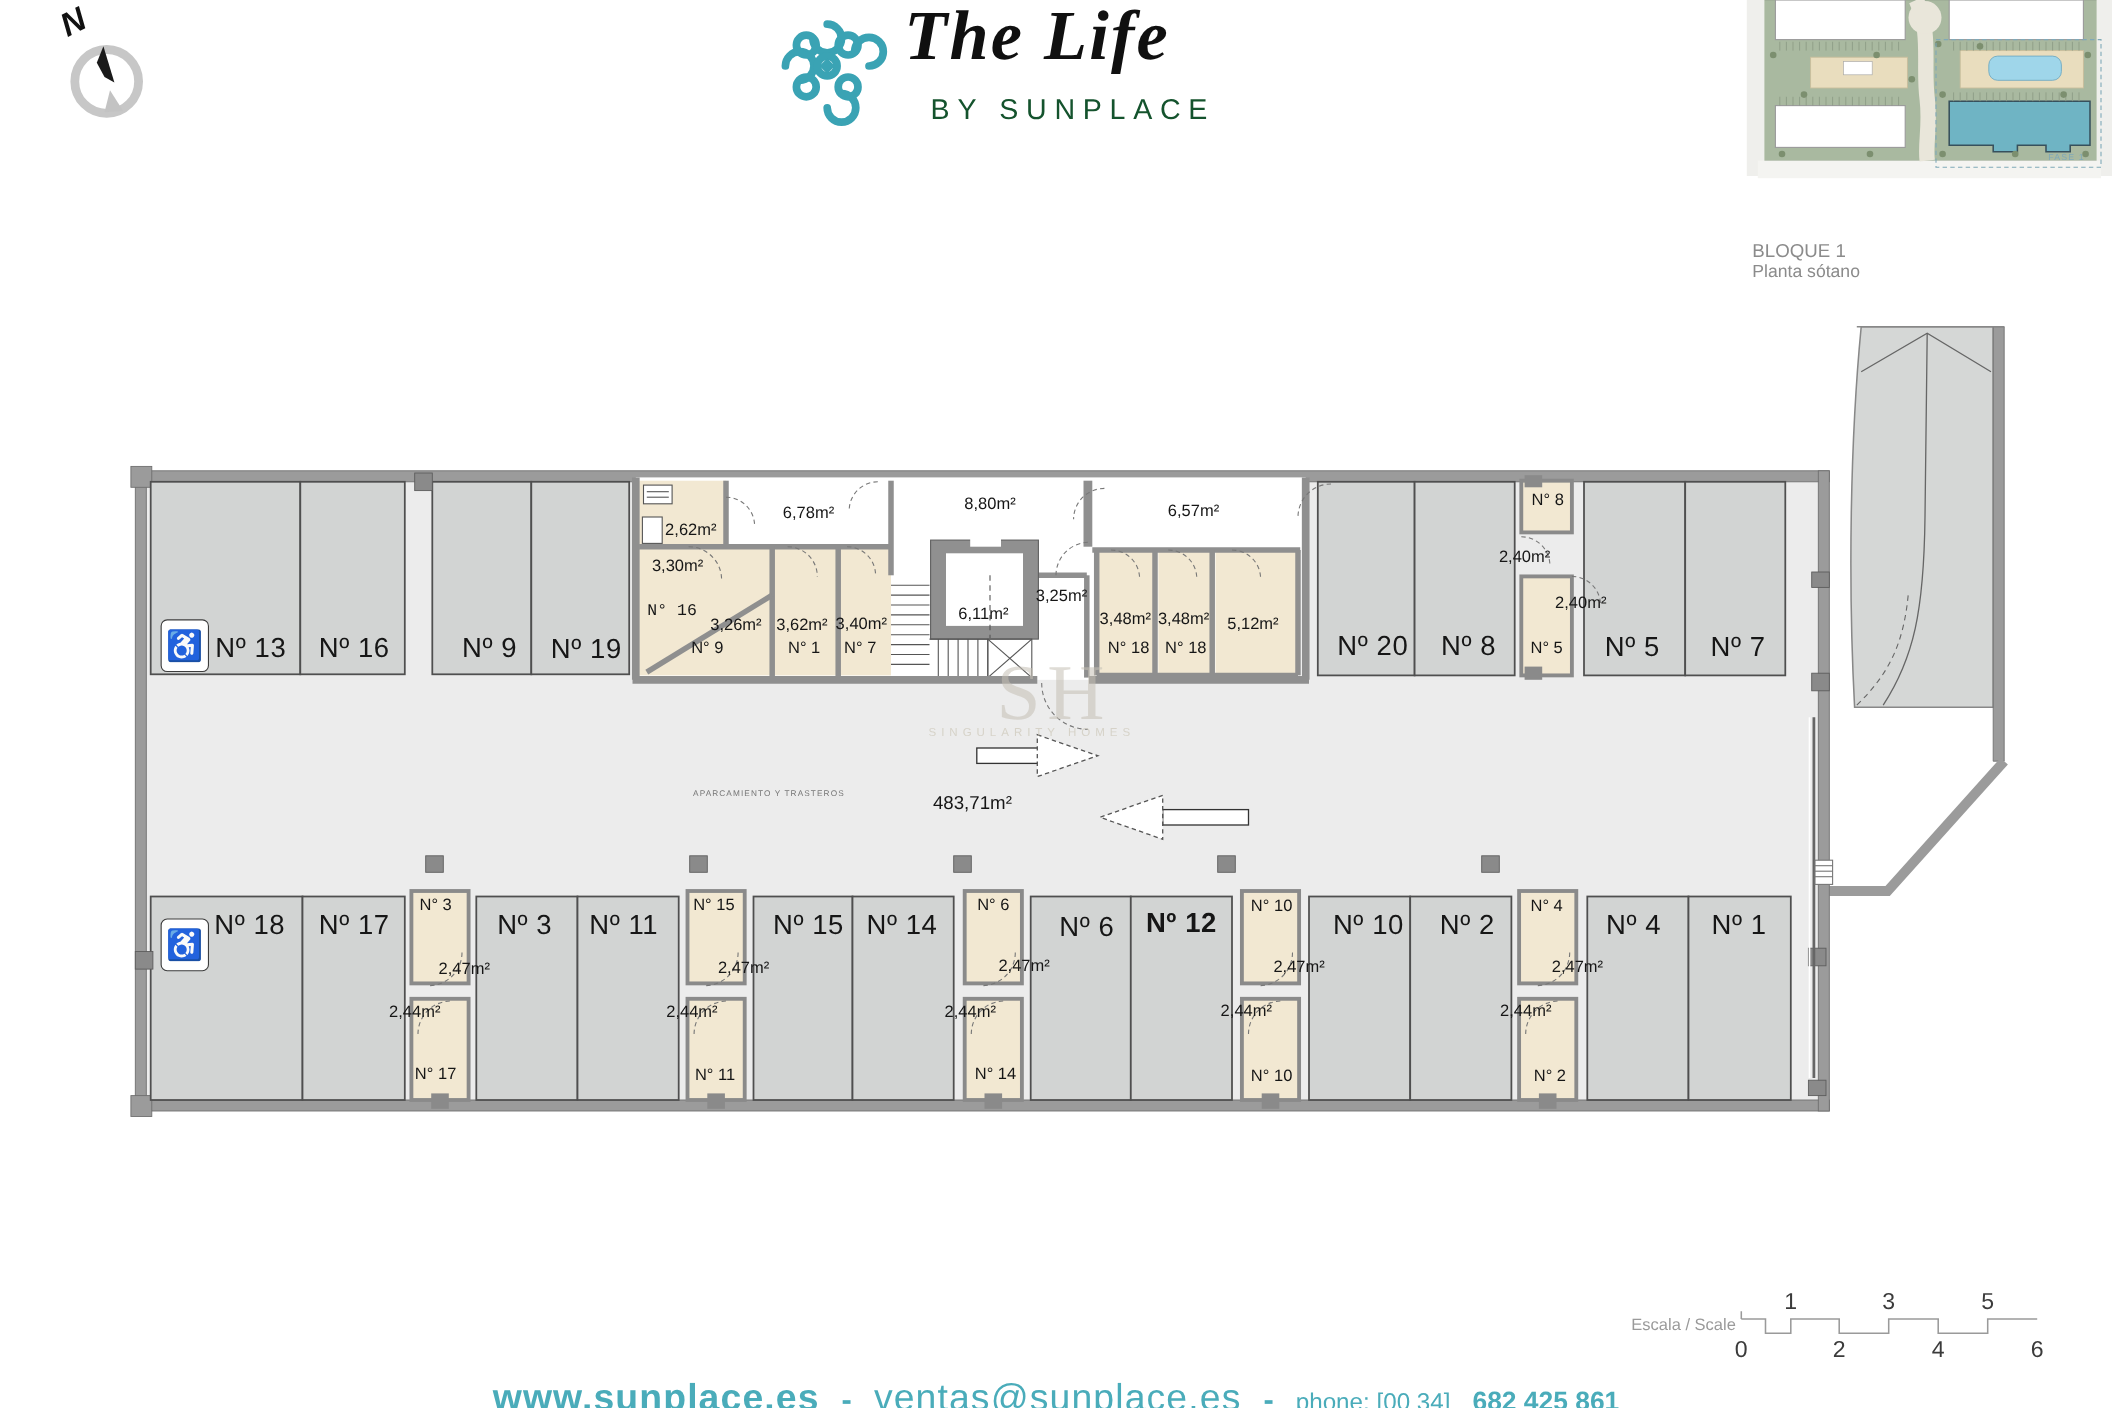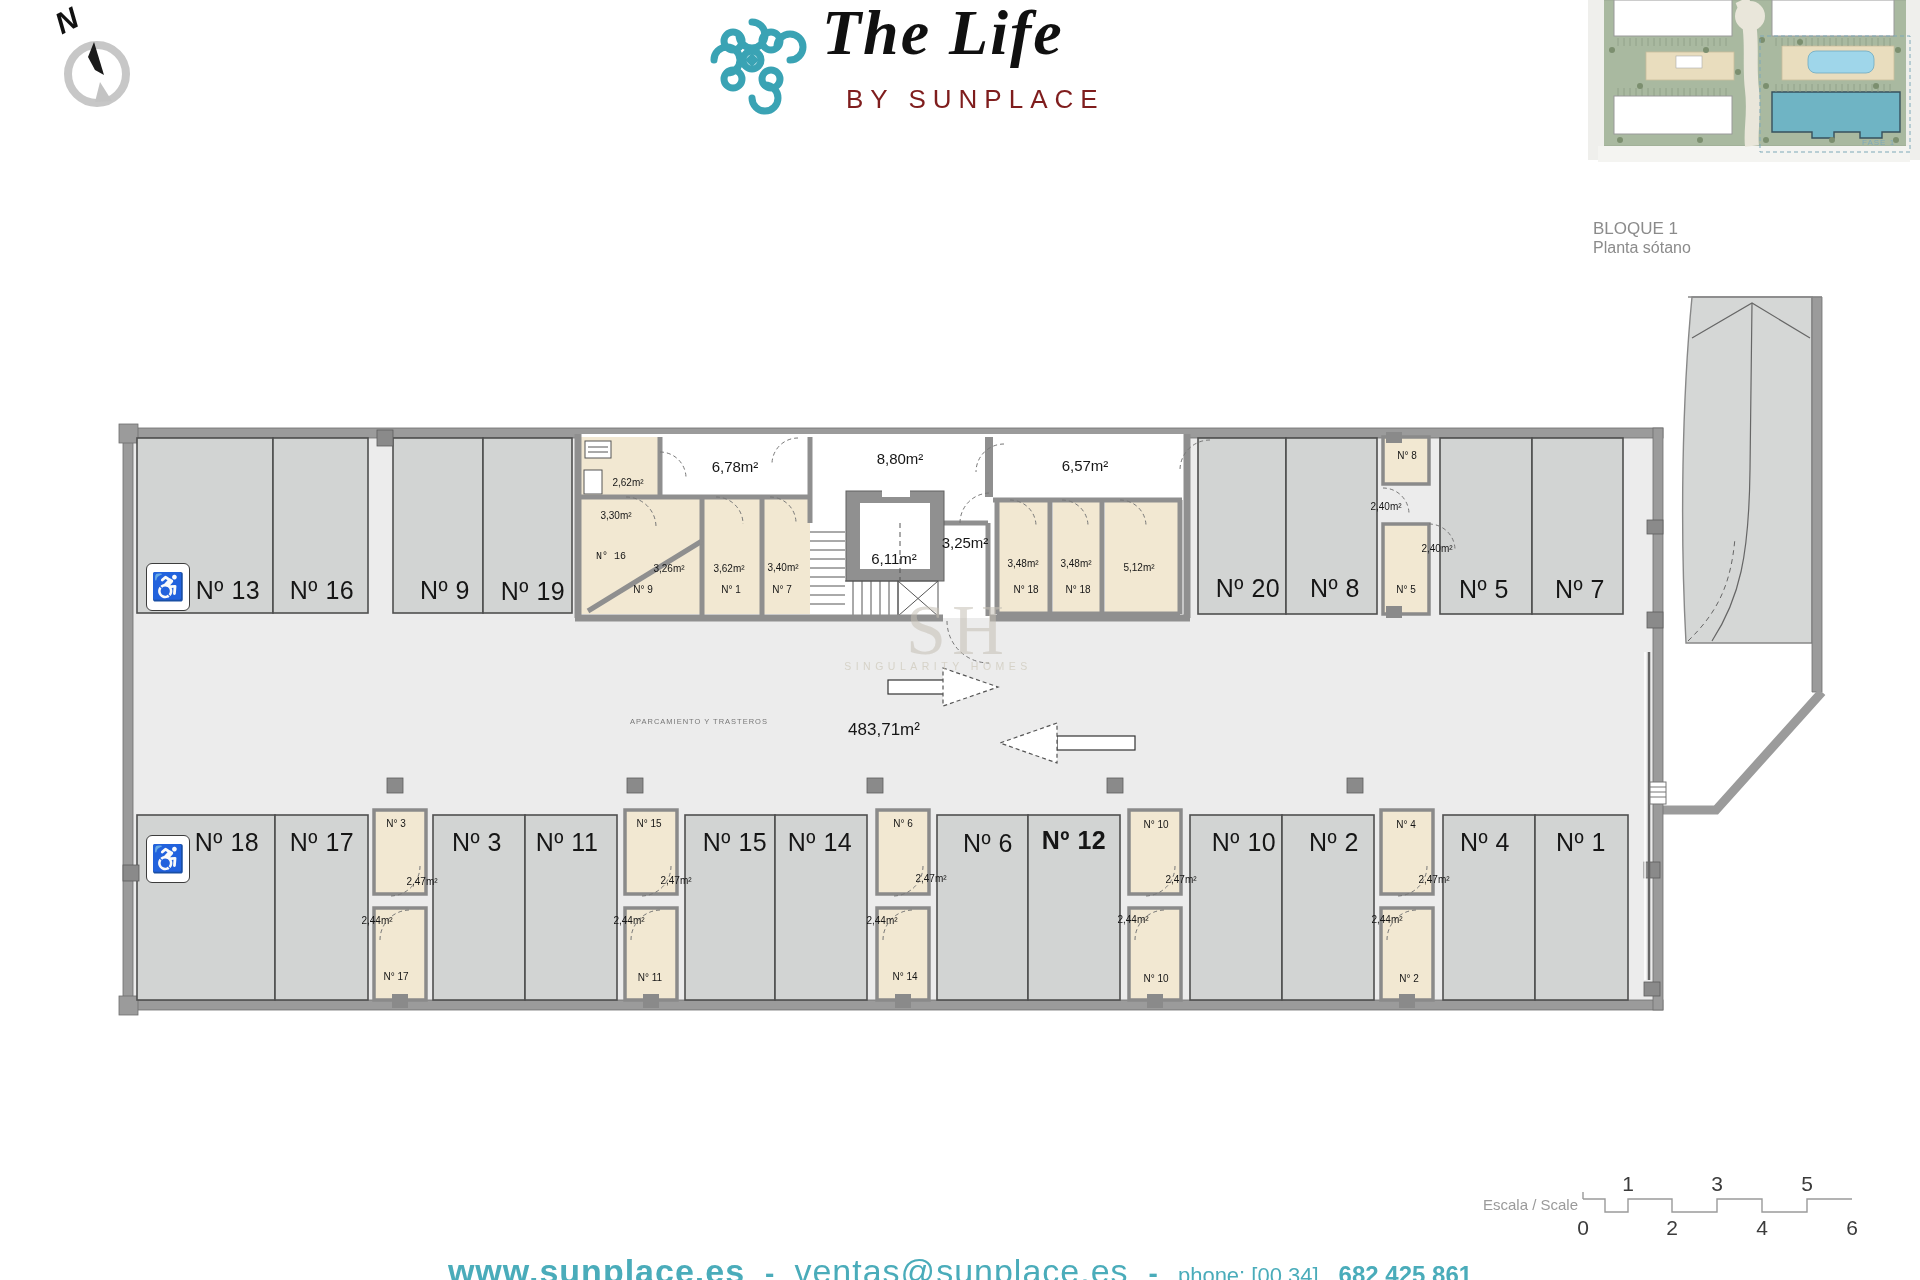--- a/index.html
+++ b/index.html
@@ -4,28 +4,28 @@
 <style>
   html,body{margin:0;padding:0;background:#fff;}
   .page{position:relative;width:1920px;height:1280px;overflow:hidden;background:#fff;
         font-family:"Liberation Sans",sans-serif;}
   .abs{position:absolute;}
   
   .compass-n{position:absolute;left:56px;top:4px;font-size:30px;font-weight:bold;font-style:italic;
              color:#111;transform:rotate(-27deg);}
   .logo-title{position:absolute;left:822px;top:-4px;font-family:"Liberation Serif",serif;
               font-style:italic;font-weight:700;font-size:64px;color:#101010;letter-spacing:2px;}
-  .logo-sub{position:absolute;left:846px;top:84px;font-size:26px;letter-spacing:7px;color:#7f1d1d;}
+  .logo-sub{position:absolute;left:846px;top:84px;font-size:26px;letter-spacing:7px;color:#14532d;}
   .block-title{position:absolute;left:1593px;top:219px;font-size:17px;color:#8b8b8b;line-height:20px;}
   .block-sub{position:absolute;left:1593px;top:239px;font-size:16px;color:#8b8b8b;}
   .fase-label{position:absolute;left:1862px;top:138px;font-size:8px;color:#7fa9b8;letter-spacing:1px;}
   
   .lbl{position:absolute;transform:translate(-50%,-50%);white-space:nowrap;color:#161616;}
   .lbl.p{font-size:25px;letter-spacing:0.5px;}
-  .lbl.s{font-size:10px;}
+  .lbl.s{font-size:15px;}
   .lbl.a{font-size:15px;}
   .area-note{position:absolute;transform:translate(-50%,-50%);font-size:7.5px;color:#777;
              letter-spacing:1px;}
   .area-total{position:absolute;transform:translate(-50%,-50%);font-size:17px;color:#161616;}
   
   .wm-initials{position:absolute;transform:translate(-50%,-50%);font-family:"Liberation Serif",serif;
                font-size:72px;color:rgba(196,191,180,0.55);letter-spacing:6px;}
   .wm-name{position:absolute;transform:translate(-50%,-50%);font-size:10.5px;letter-spacing:4.5px;
            color:rgba(203,196,182,0.65);white-space:nowrap;}
   

